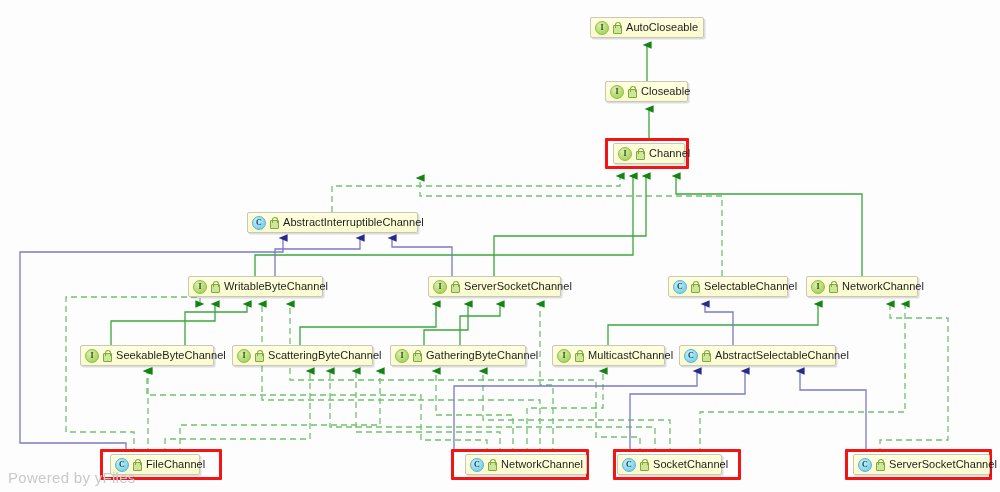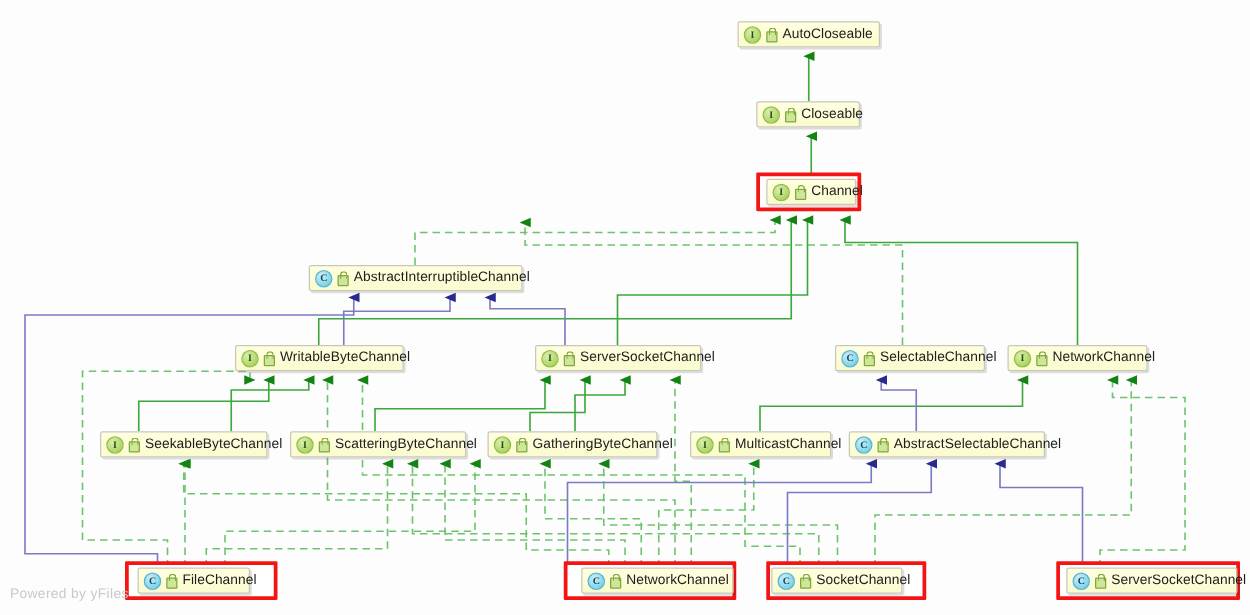--- a/index.html
+++ b/index.html
@@ -49,21 +49,21 @@
   .hl{
     position:absolute;
     border:3px solid #f51414;
     box-sizing:border-box;
     background:#ffffff;
     z-index:4;
     border-radius:1px;
   }
   #watermark{
     position:absolute;left:8px;top:469px;
-    font-size:11px;color:#c9c9c9;letter-spacing:0.3px;
+    font-size:15px;color:#c9c9c9;letter-spacing:0.3px;
     z-index:6;
     text-align:right;
   }
 </style>
 </head>
 <body>
 
 <div id="stage">
   <svg id="edges" viewBox="0 0 1000 492" preserveAspectRatio="none">
     <defs>

